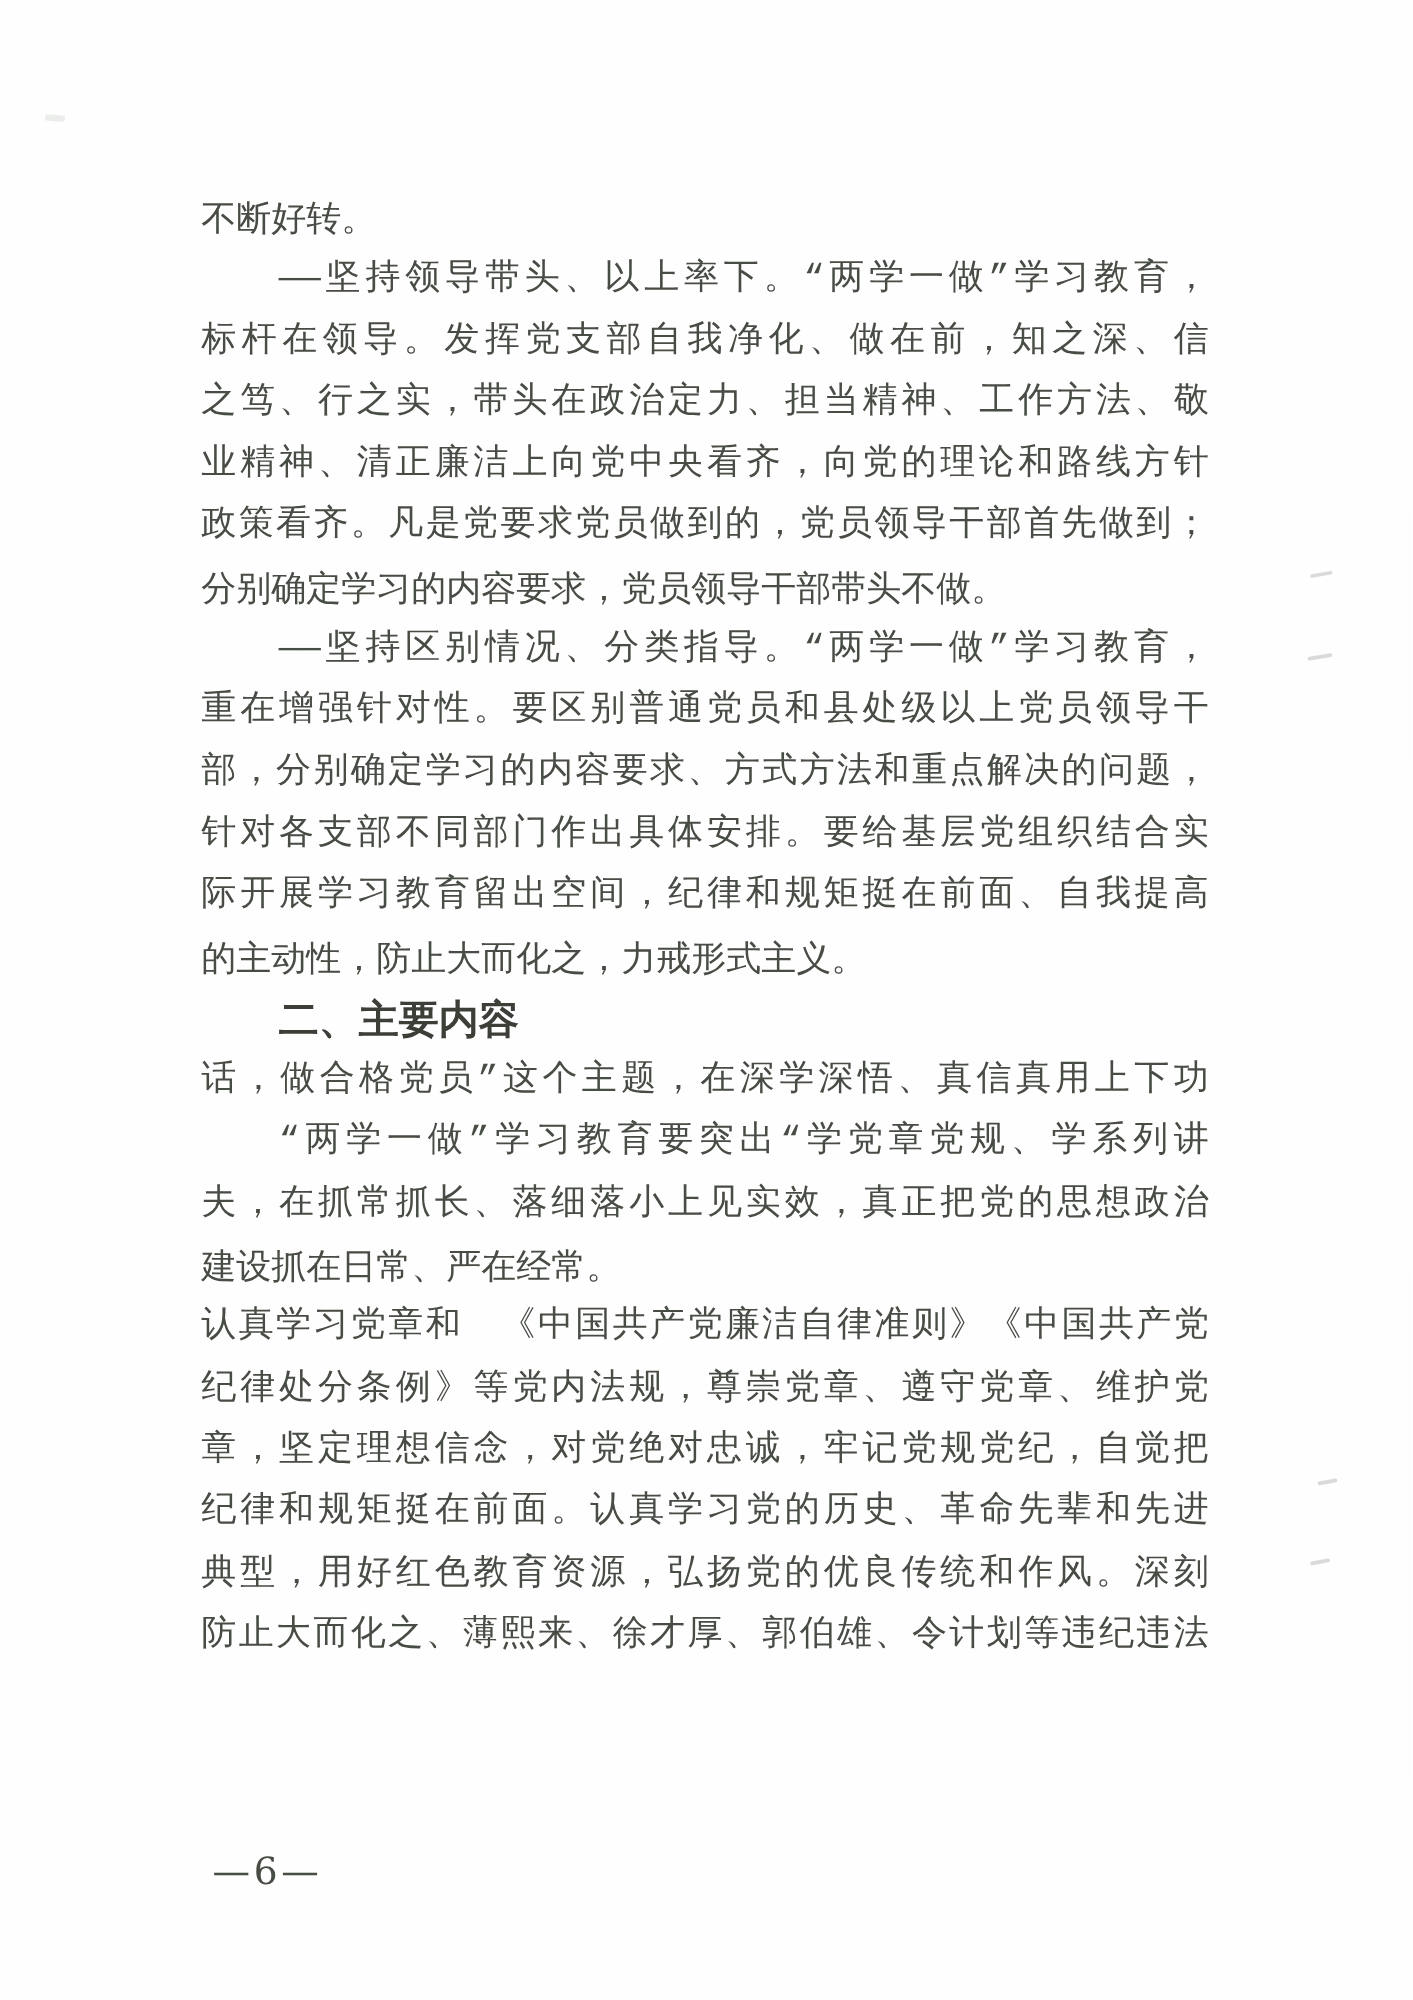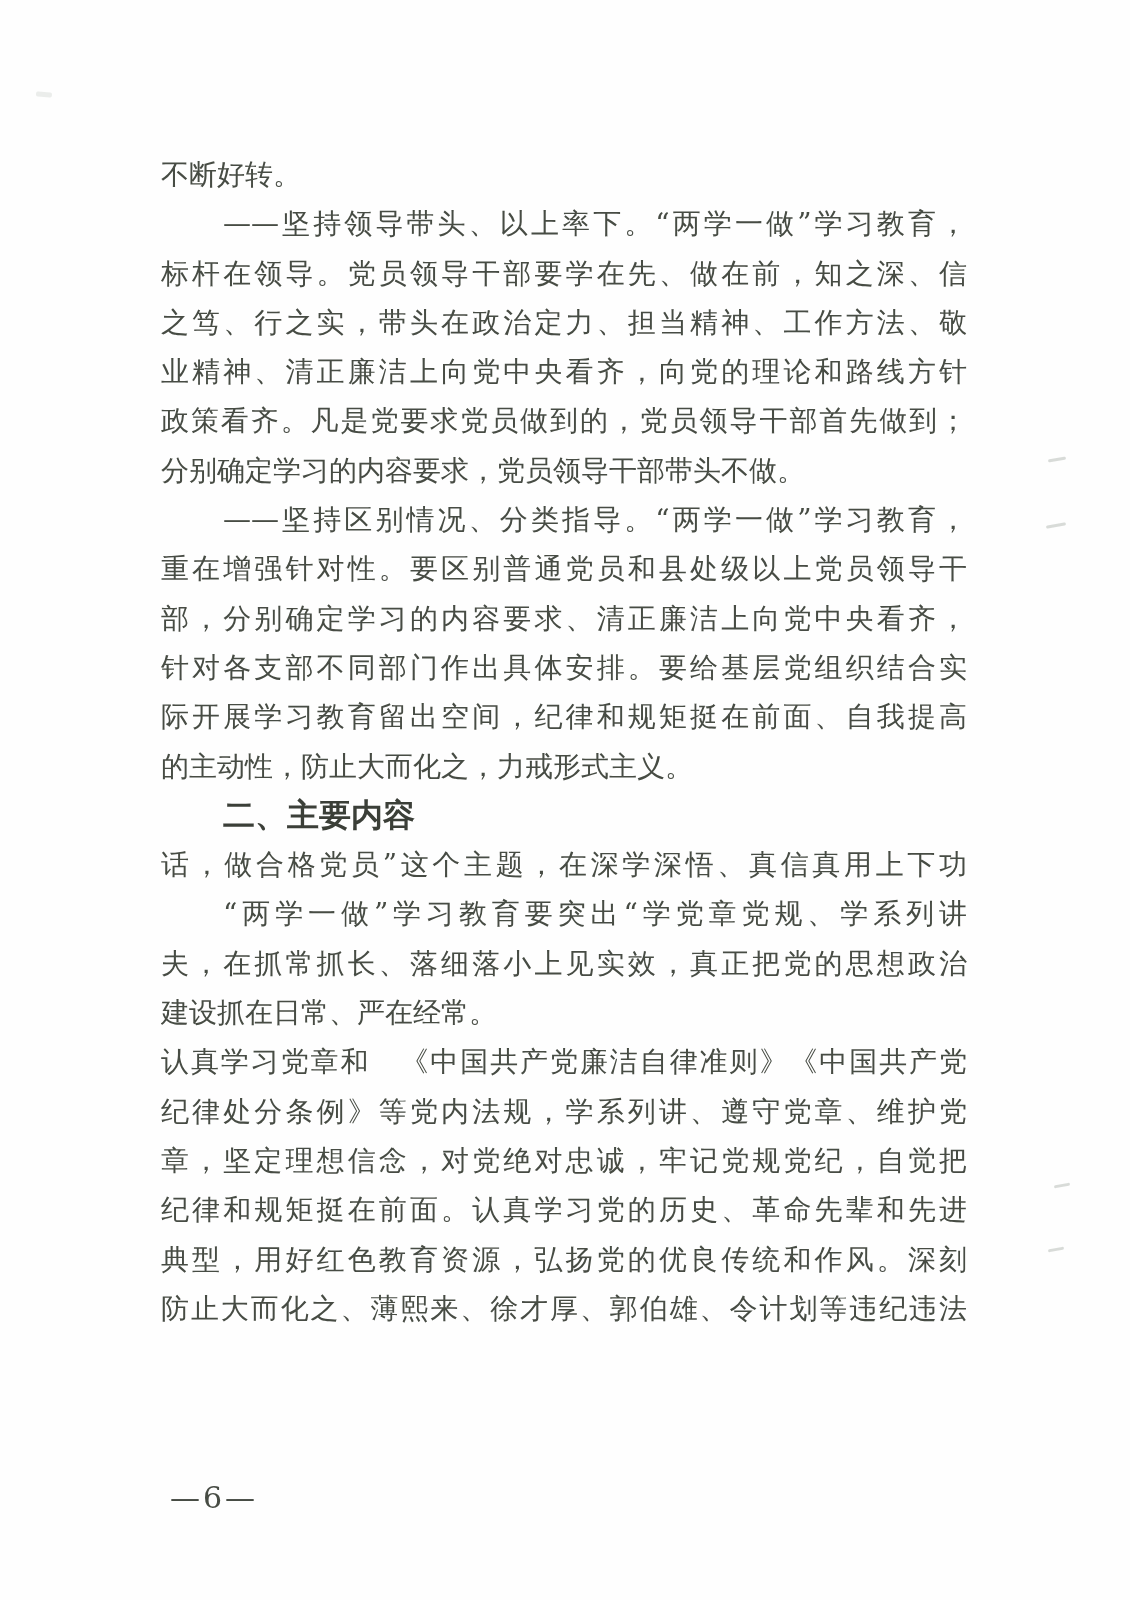--- a/index.html
+++ b/index.html
@@ -28,20 +28,21 @@
     color: var(--ink, #474c44);
     overflow: hidden;
     white-space: normal;
   }
   .line.indent {
     text-indent: 62px;
   }
   .line.justify {
     text-align: justify;
     text-align-last: justify;
+    font-family: Liberation Mono, monospace;
   }
   .line.heading {
     font-family: Liberation Serif, serif;
     font-weight: bold;
     font-size: 32px;
     color: var(--heading-ink, #3b3f38);
   }
   .footer {
     position: absolute;
     left: 170px;
@@ -64,38 +65,38 @@
   }
 </style>
 </head>
 <body>
 
 <div class="page">
 
   <div class="text-column">
       <div class="line body">不断好转。</div>
       <div class="line body indent justify">——坚持领导带头、以上率下。“两学一做”学习教育，</div>
-      <div class="line body justify">标杆在领导。党员领导干部要学在先、做在前，知之深、信</div>
+      <div class="line body justify">标杆在领导。发挥党支部自我净化、做在前，知之深、信</div>
       <div class="line body justify">之笃、行之实，带头在政治定力、担当精神、工作方法、敬</div>
       <div class="line body justify">业精神、清正廉洁上向党中央看齐，向党的理论和路线方针</div>
       <div class="line body justify">政策看齐。凡是党要求党员做到的，党员领导干部首先做到；</div>
       <div class="line body">分别确定学习的内容要求，党员领导干部带头不做。</div>
       <div class="line body indent justify">——坚持区别情况、分类指导。“两学一做”学习教育，</div>
       <div class="line body justify">重在增强针对性。要区别普通党员和县处级以上党员领导干</div>
-      <div class="line body justify">部，分别确定学习的内容要求、清正廉洁上向党中央看齐，</div>
+      <div class="line body justify">部，分别确定学习的内容要求、方式方法和重点解决的问题，</div>
       <div class="line body justify">针对各支部不同部门作出具体安排。要给基层党组织结合实</div>
       <div class="line body justify">际开展学习教育留出空间，纪律和规矩挺在前面、自我提高</div>
       <div class="line body">的主动性，防止大而化之，力戒形式主义。</div>
       <div class="line heading indent">二、主要内容</div>
       <div class="line body justify">话，做合格党员”这个主题，在深学深悟、真信真用上下功</div>
       <div class="line body indent justify">“两学一做”学习教育要突出“学党章党规、学系列讲</div>
       <div class="line body justify">夫，在抓常抓长、落细落小上见实效，真正把党的思想政治</div>
       <div class="line body">建设抓在日常、严在经常。</div>
       <div class="line body justify">认真学习党章和　《中国共产党廉洁自律准则》《中国共产党</div>
-      <div class="line body justify">纪律处分条例》等党内法规，学系列讲、遵守党章、维护党</div>
+      <div class="line body justify">纪律处分条例》等党内法规，尊崇党章、遵守党章、维护党</div>
       <div class="line body justify">章，坚定理想信念，对党绝对忠诚，牢记党规党纪，自觉把</div>
       <div class="line body justify">纪律和规矩挺在前面。认真学习党的历史、革命先辈和先进</div>
       <div class="line body justify">典型，用好红色教育资源，弘扬党的优良传统和作风。深刻</div>
       <div class="line body justify">防止大而化之、薄熙来、徐才厚、郭伯雄、令计划等违纪违法</div>
     </div>
 
   <div class="footer">—6—</div>
 
   <div class="artifact very-faint" style="left:36px; top:92px; width:16px; height:5px;"></div>
   <div class="artifact" style="left:1048px; top:458px; width:18px; height:3px;"></div>

